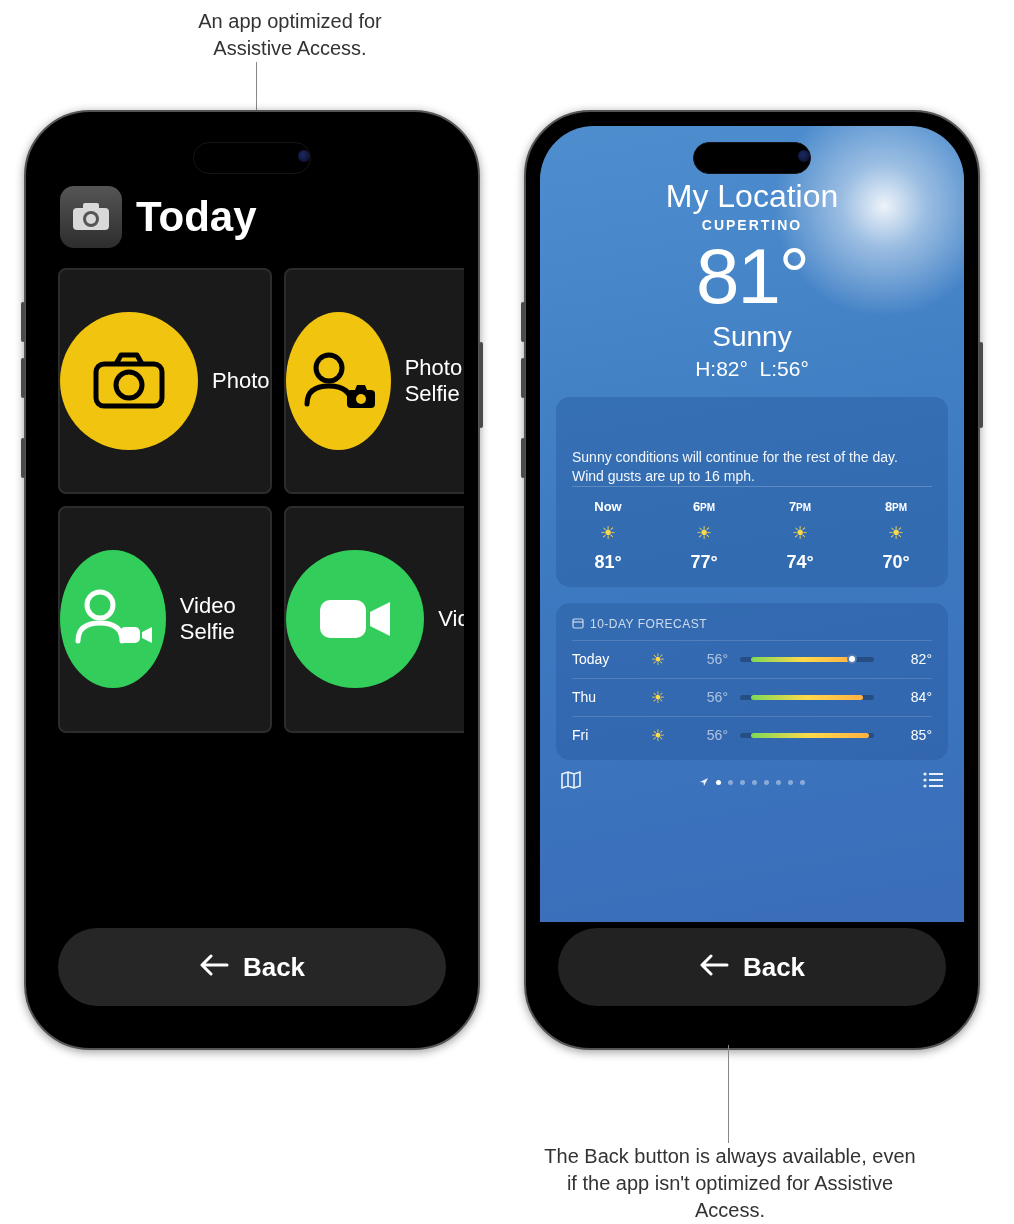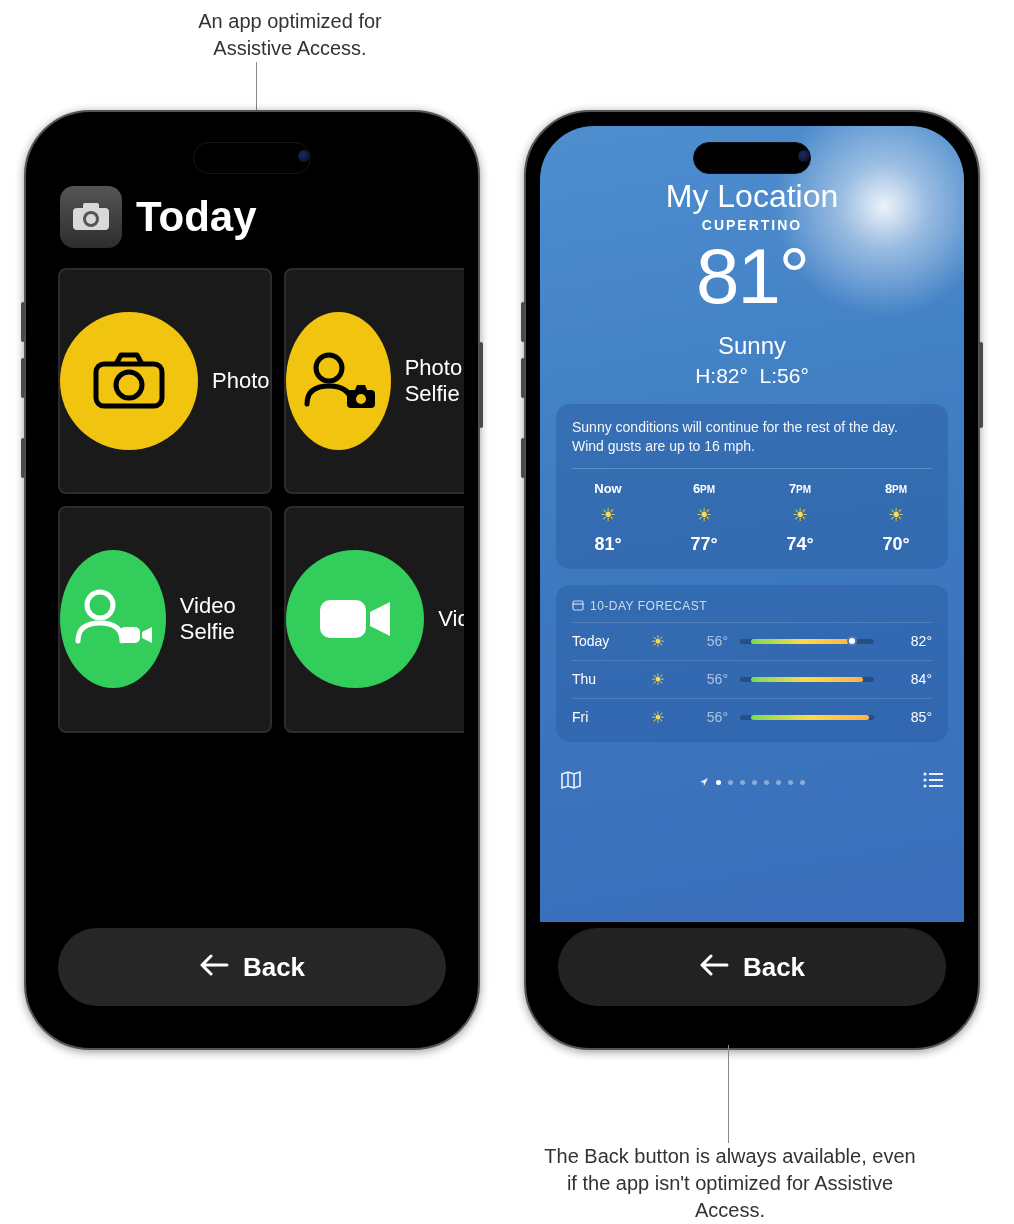--- a/index.html
+++ b/index.html
@@ -159,31 +159,31 @@
     top: -40px; right: -40px;
     width: 240px; height: 240px;
     border-radius: 50%;
     background: radial-gradient(circle, rgba(255,255,255,0.9) 0%, rgba(255,255,255,0.45) 25%, rgba(255,255,255,0) 65%);
     pointer-events: none;
   }
   .w-header { text-align: center; margin-top: 6px; }
   .w-loc-title { font-size: 32px; font-weight: 400; }
   .w-city { font-size: 14px; letter-spacing: 2px; font-weight: 600; margin-top: 2px; }
   .w-temp { font-size: 78px; font-weight: 200; line-height: 1; margin-top: 4px; letter-spacing: -2px;}
-  .w-cond { font-size: 24px; margin-top: 17px; }
+  .w-cond { font-size: 28px; margin-top: 6px; }
   .w-hilo { font-size: 21px; margin-top: 4px; }
 
   .w-card {
     margin: 16px 16px 0 16px;
     background: rgba(40,90,160,0.45);
     border-radius: 14px;
     padding: 14px 16px;
     font-size: 14px;
   }
-  .w-summary { color: rgba(255,255,255,0.95); line-height: 1.35; padding-bottom: 12px; border-bottom: 1px solid rgba(255,255,255,0.2); }
+  .w-summary { color: rgba(255,255,255,0.95); line-height: 1.35; border-bottom: 1px solid rgba(255,255,255,0.2); margin-top: 37px; }
   .w-hours { display: flex; justify-content: space-between; margin-top: 12px; }
   .w-hour { text-align: center; width: 20%; }
   .w-hour-t { font-size: 13px; font-weight: 600; }
   .w-hour-t .ampm { font-size: 10px; }
   .w-hour-icon { margin: 8px 0; color: #ffd94a; font-size: 18px; }
   .w-hour-temp { font-size: 18px; font-weight: 600; }
 
   .w-forecast-title {
     font-size: 12px; letter-spacing: 0.5px;
     color: rgba(255,255,255,0.75);

